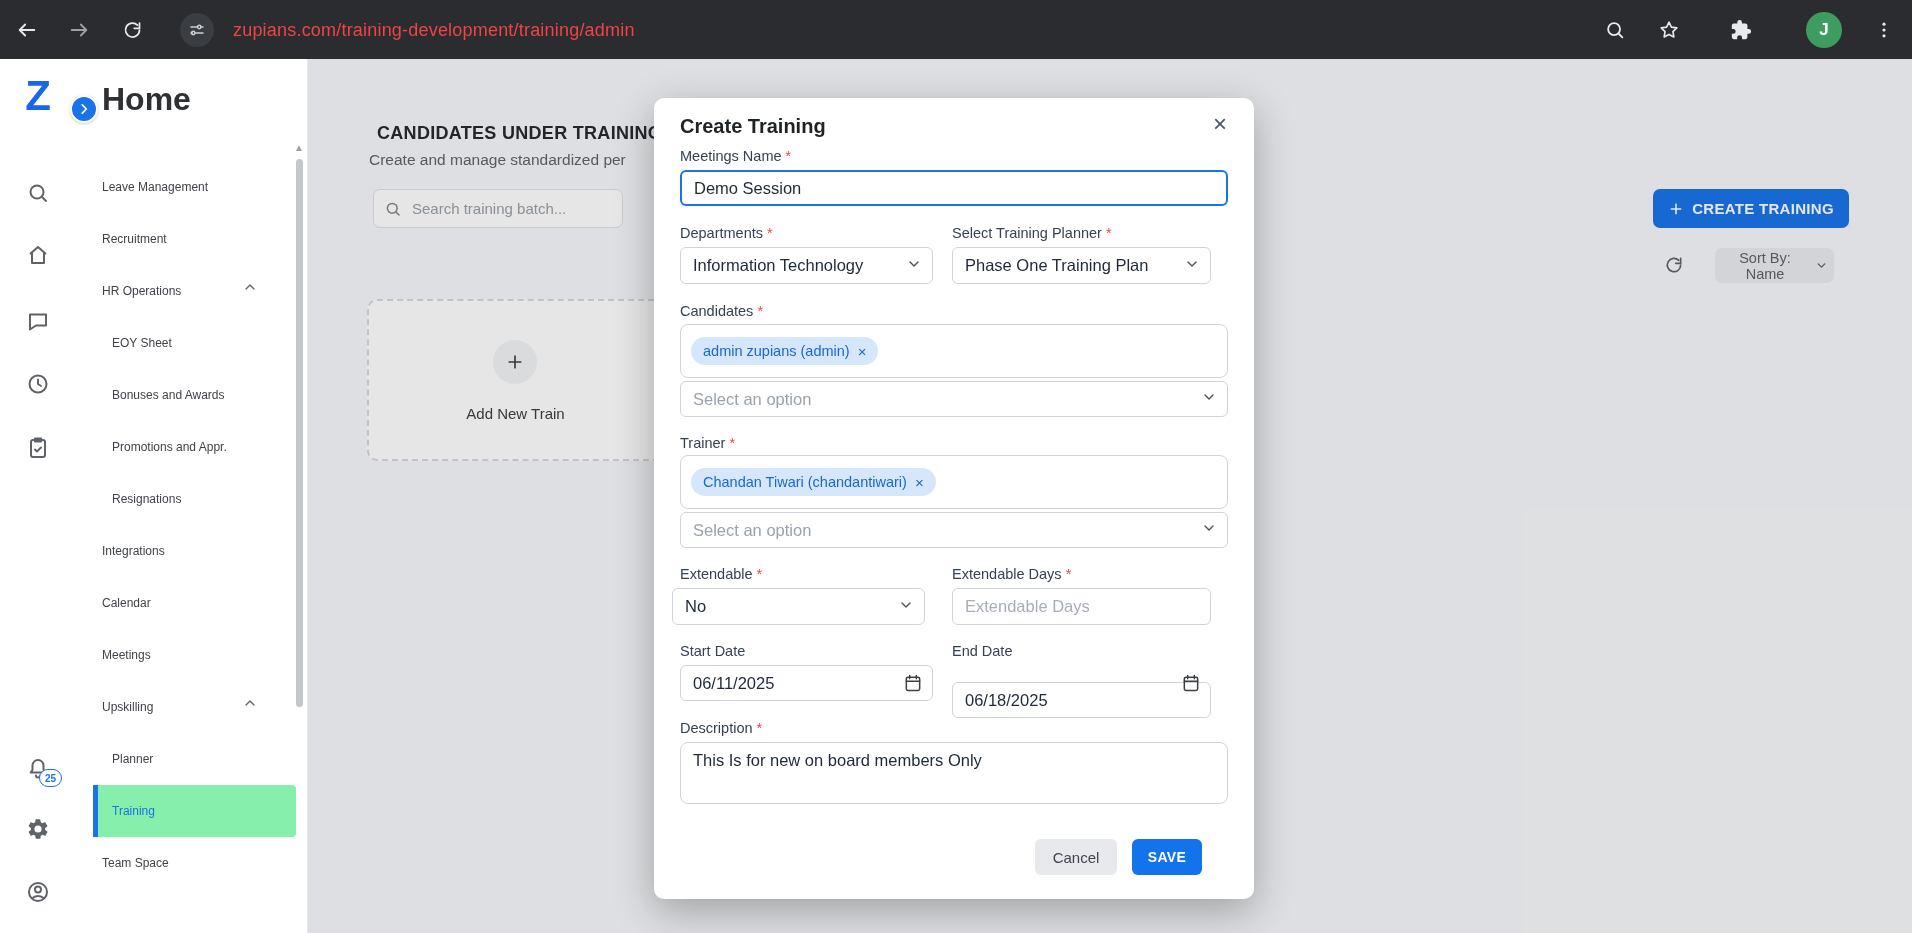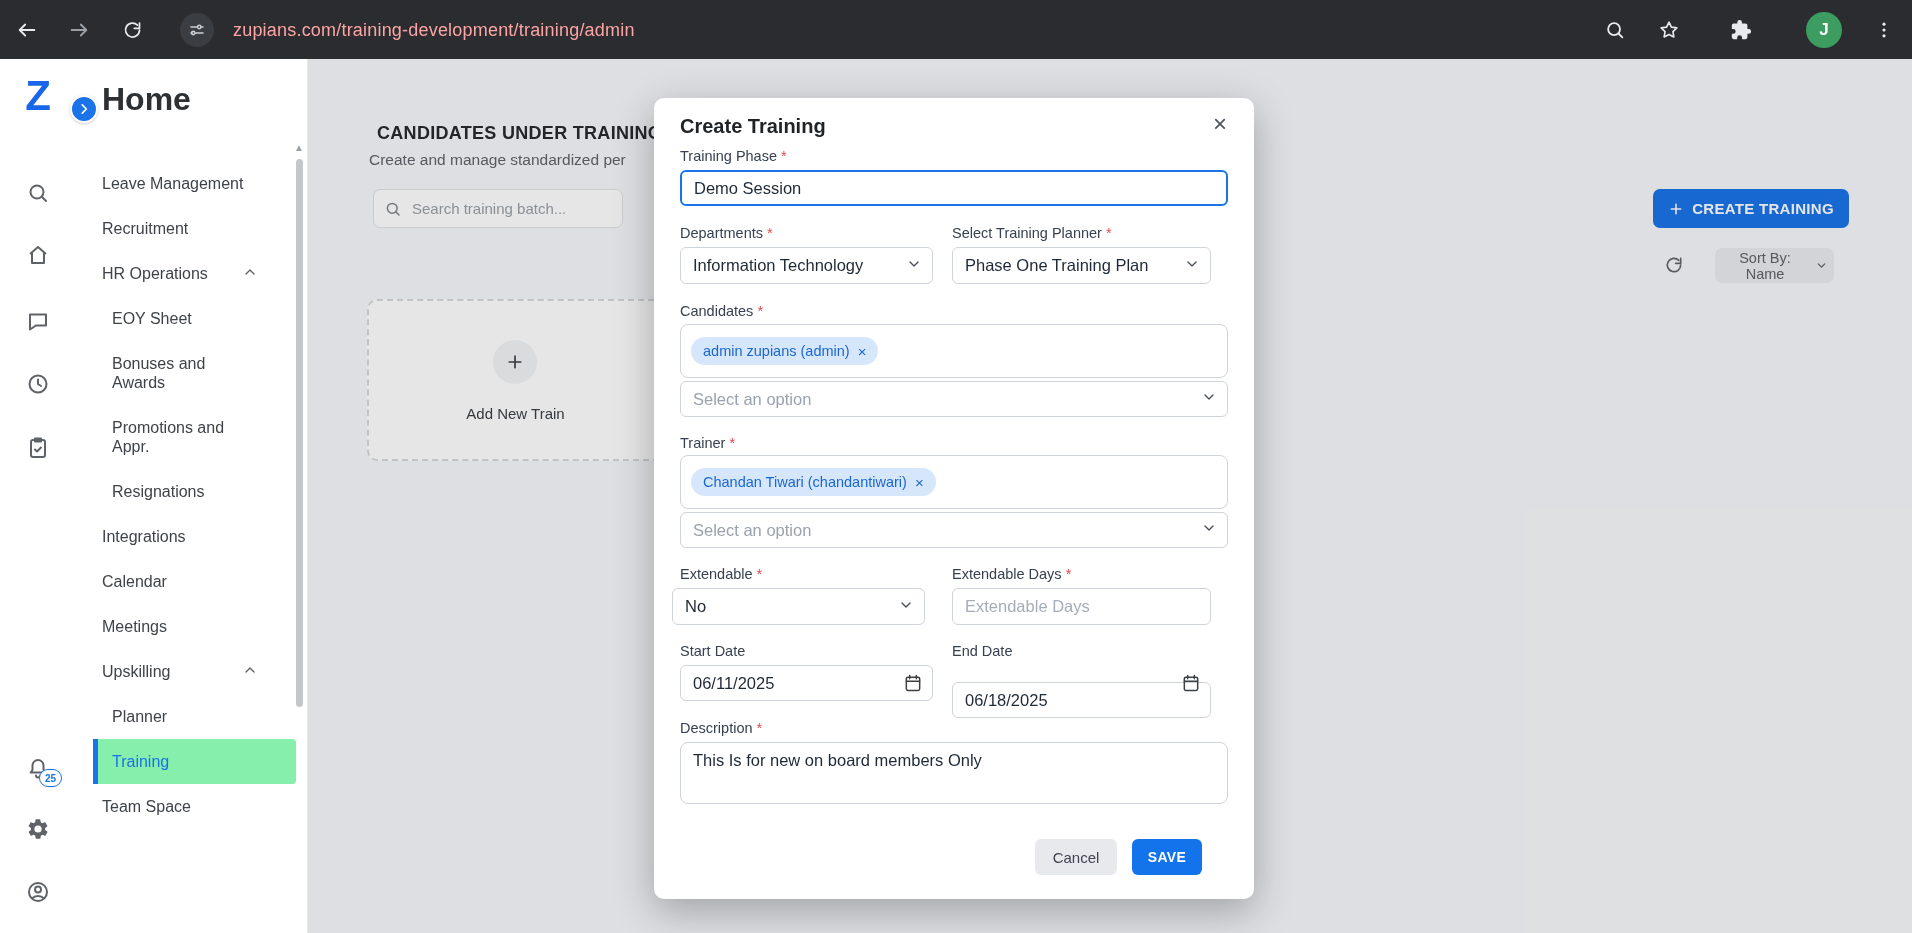--- a/index.html
+++ b/index.html
@@ -5,39 +5,39 @@
   html,body{margin:0;padding:0;}
   body{font-family:"Liberation Sans","DejaVu Sans",sans-serif;}
   .screen{position:relative;width:1912px;height:933px;overflow:hidden;background:#fff;}
 
   
   .browser-bar{position:absolute;left:0;top:0;width:1912px;height:59px;background:#2a2c2f;}
   .bb{position:absolute;top:50%;transform:translateY(-50%);display:flex;align-items:center;justify-content:center;color:#e8eaed;}
   .bb svg{display:block;}
   .bb.dim{color:#9aa0a6;}
   .tune-circle{width:34px;height:34px;border-radius:50%;background:#3a3d41;color:#cdd1d5;}
-  .url-text{position:absolute;left:233px;top:50%;transform:translateY(-50%);color:#fca5a5;font-size:18px;letter-spacing:.2px;}
+  .url-text{position:absolute;left:233px;top:50%;transform:translateY(-50%);color:#ef4444;font-size:18px;letter-spacing:.2px;}
   .avatar{width:36px;height:36px;border-radius:50%;background:#3d9c5f;color:#fff;font-size:17px;font-weight:700;display:flex;align-items:center;justify-content:center;}
 
   
   .app{position:absolute;left:0;top:59px;width:1912px;height:874px;display:flex;}
 
   
   .rail{position:relative;width:76px;background:#fff;flex:0 0 76px;}
   .logo-z{position:absolute;left:0;top:16px;width:76px;text-align:center;font-size:42px;font-weight:700;color:#1a66e8;line-height:1;}
   .rail-ic{position:absolute;left:26px;width:24px;height:24px;color:#5f6368;}
   .rail-ic svg{display:block;}
   .badge{position:absolute;left:13px;top:13px;min-width:17px;height:16px;padding:0 2px;border-radius:9px;background:#fff;border:1.5px solid #1a73e8;color:#1a73e8;font-size:10px;font-weight:700;display:flex;align-items:center;justify-content:center;}
   .toggle{position:absolute;left:70px;top:36px;width:24px;height:24px;border-radius:50%;background:#1a73e8;border:2px solid #fff;color:#fff;display:flex;align-items:center;justify-content:center;z-index:3;box-shadow:0 1px 3px rgba(0,0,0,.2);}
 
   
   .menu{position:relative;width:231px;flex:0 0 231px;background:#fff;border-right:1px solid #e6e8ea;}
   .home-title{position:absolute;left:26px;top:22px;font-size:32px;font-weight:600;color:#2e3134;}
   .menu-list{position:absolute;left:0;top:102px;width:231px;}
-  .menu-item{position:relative;display:flex;align-items:center;padding:13px 40px 13px 26px;color:#3f4349;font-size:16px;line-height:19px;cursor:pointer;}
+  .menu-item{position:relative;display:flex;align-items:center;padding:13px 40px 13px 26px;color:#3f4349;font-size:12px;line-height:26px;cursor:pointer;}
   .menu-item .lbl{max-width:150px;}
   .menu-item.sub{padding-left:36px;}
   .menu-item .chev{position:absolute;left:166px;top:50%;transform:translateY(-50%);color:#5f6368;}
   .menu-item.active{margin-left:17px;padding-left:14px;margin-right:11px;background:#86efac;border-left:5px solid #1a73e8;border-radius:0 4px 4px 0;color:#1a73e8;font-weight:500;}
   .sb-arrow{position:absolute;right:3px;top:84px;width:10px;height:10px;color:#9aa0a6;font-size:10px;line-height:10px;text-align:center;}
   .sb-thumb{position:absolute;right:4px;top:100px;width:7px;height:548px;border-radius:4px;background:#c4c7ca;}
 
   
   .content{position:relative;flex:1;background:#f7f8fa;overflow:hidden;}
   .pg-heading{position:absolute;left:69px;top:64px;font-size:18px;font-weight:700;letter-spacing:.3px;color:#27292c;}
@@ -297,21 +297,21 @@
       </div>
 
       <div class="dim-overlay"></div>
     </div>
   </div>
 
   <div class="modal">
     <div class="m-title">Create Training</div>
     <div class="m-close">×</div>
 
-    <div class="m-label req" style="left:26px;top:50px">Training Phase</div>
+    <div class="m-label req" style="left:26px;top:50px">Meetings Name</div>
     <input class="txt focus" style="left: 26px; top: 72px; width: 548px; height: 36px;" value="Demo Session">
 
     <div class="m-label req" style="left:26px;top:127px">Departments</div>
     <div class="m-label req" style="left:298px;top:127px">Select Training Planner</div>
     <div class="select" style="left:26px;top:149px;width:253px;height:37px">
       <span class="sv">Information Technology</span>
       <span class="dd"><svg width="16" height="16" viewBox="0 0 24 24" fill="none" stroke="currentColor" stroke-width="2" stroke-linecap="round" stroke-linejoin="round">
             <path d="M6 9l6 6 6-6"></path>
           </svg></span>
     </div>

